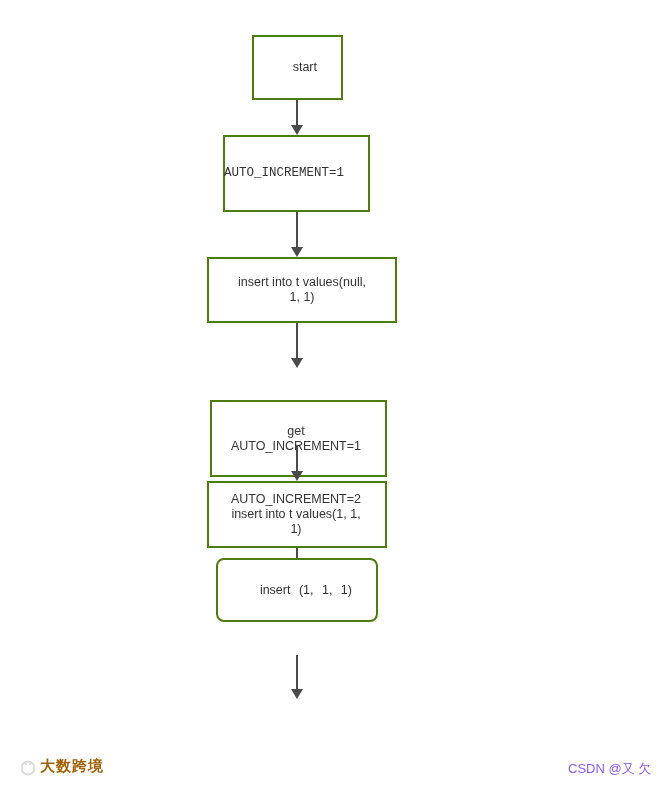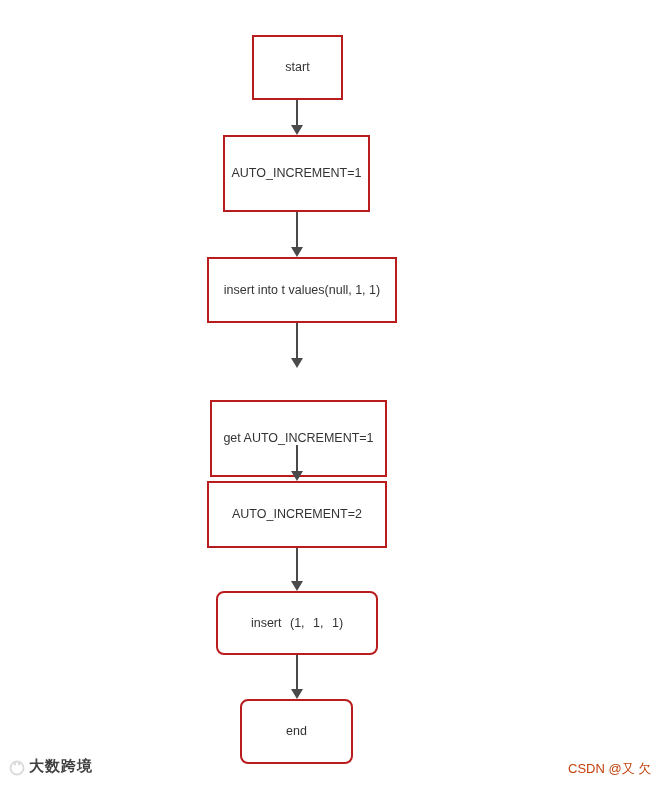--- a/index.html
+++ b/index.html
@@ -11,39 +11,39 @@
   #canvas {
     position: relative;
     width: 663px;
     height: 787px;
     background: #ffffff;
     overflow: hidden;
   }
   .node {
     position: absolute;
     box-sizing: border-box;
-    border: 2px solid #b91c1c;
+    border: 2px solid #4d7c0f;
     background: #ffffff;
     display: flex;
     align-items: center;
-    justify-content: center;
+    justify-content: flex-end;
     text-align: center;
     color: #333333;
     font-size: 12.5px;
     line-height: 15px;
-    padding: 2px 0;
+    padding: 2px 24px;
   }
   .rounded { border-radius: 8px; }
 
   .n1 { left: 252px; top: 35px;  width: 91px;  height: 65px; }
-  .n2 { left: 223px; top: 135px; width: 147px; height: 77px; }
+  .n2 { left: 223px; top: 135px; width: 147px; height: 77px; font-family: Liberation Mono, monospace; }
   .n3 { left: 207px; top: 257px; width: 190px; height: 66px; }
   .n4 { left: 210px; top: 368px; width: 177px; height: 77px; margin-top: 32px; }
   .n5 { left: 207px; top: 481px; width: 180px; height: 67px; }
-  .n6 { left: 216px; top: 591px; width: 162px; height: 64px; word-spacing: 5px; }
+  .n6 { left: 216px; top: 558px; width: 162px; height: 64px; word-spacing: 5px; }
   .n7 { left: 240px; top: 699px; width: 113px; height: 65px; }
 
   .multiline span { display: block; }
 
   .arrow {
     position: absolute;
     left: 291px;
     width: 12px;
   }
   .arrow .shaft {
@@ -66,38 +66,38 @@
   }
   .a1 { top: 100px; height: 35px; }
   .a2 { top: 212px; height: 45px; }
   .a3 { top: 323px; height: 45px; }
   .a4 { top: 445px; height: 36px; }
   .a5 { top: 548px; height: 43px; }
   .a6 { top: 655px; height: 44px; }
 
   .wm-left {
     position: absolute;
-    left: 8px;
+    left: 19px;
     top: 757px;
     display: flex;
     align-items: center;
     gap: 3px;
-    color: #404040;
+    color: #a16207;
     font-size: 15px;
     font-weight: 700;
     letter-spacing: 1px;
     white-space: nowrap;
     user-select: none;
   }
   .wm-left svg { display: block; }
   .wm-right {
     position: absolute;
     left: 568px;
     top: 760px;
-    color: #c2410c;
+    color: #8b5cf6;
     font-size: 13px;
     white-space: nowrap;
     user-select: none;
   }
 </style>
 </head>
 <body>
 
 <div id="canvas">
 
@@ -133,40 +133,38 @@
   </div>
 
   <div class="arrow a4">
     <div class="shaft"></div>
     <div class="head"></div>
   </div>
 
   <div class="node n5 multiline">
     <div>
       <span>AUTO_INCREMENT=2</span>
+      <span>insert into t values(1, 1, 1)</span>
     </div>
   </div>
 
   <div class="arrow a5">
     <div class="shaft"></div>
     <div class="head"></div>
   </div>
 
   <div class="node n6 rounded">
     <span>insert (1, 1, 1)</span>
   </div>
 
   <div class="arrow a6">
     <div class="shaft"></div>
     <div class="head"></div>
   </div>
 
-  <div class="node n7 rounded">
-    <span>end</span>
-  </div>
 
   <div class="wm-left">
     <span>
       <svg width="18" height="18" viewBox="0 0 18 18">
         <circle cx="9" cy="10" r="6.5" fill="none" stroke="#dadada" stroke-width="1.8"></circle>
         <circle cx="7" cy="6" r="1.2" fill="#dadada"></circle>
         <circle cx="11" cy="6" r="1.2" fill="#dadada"></circle>
       </svg>
     </span>
     <span>大数跨境</span>

